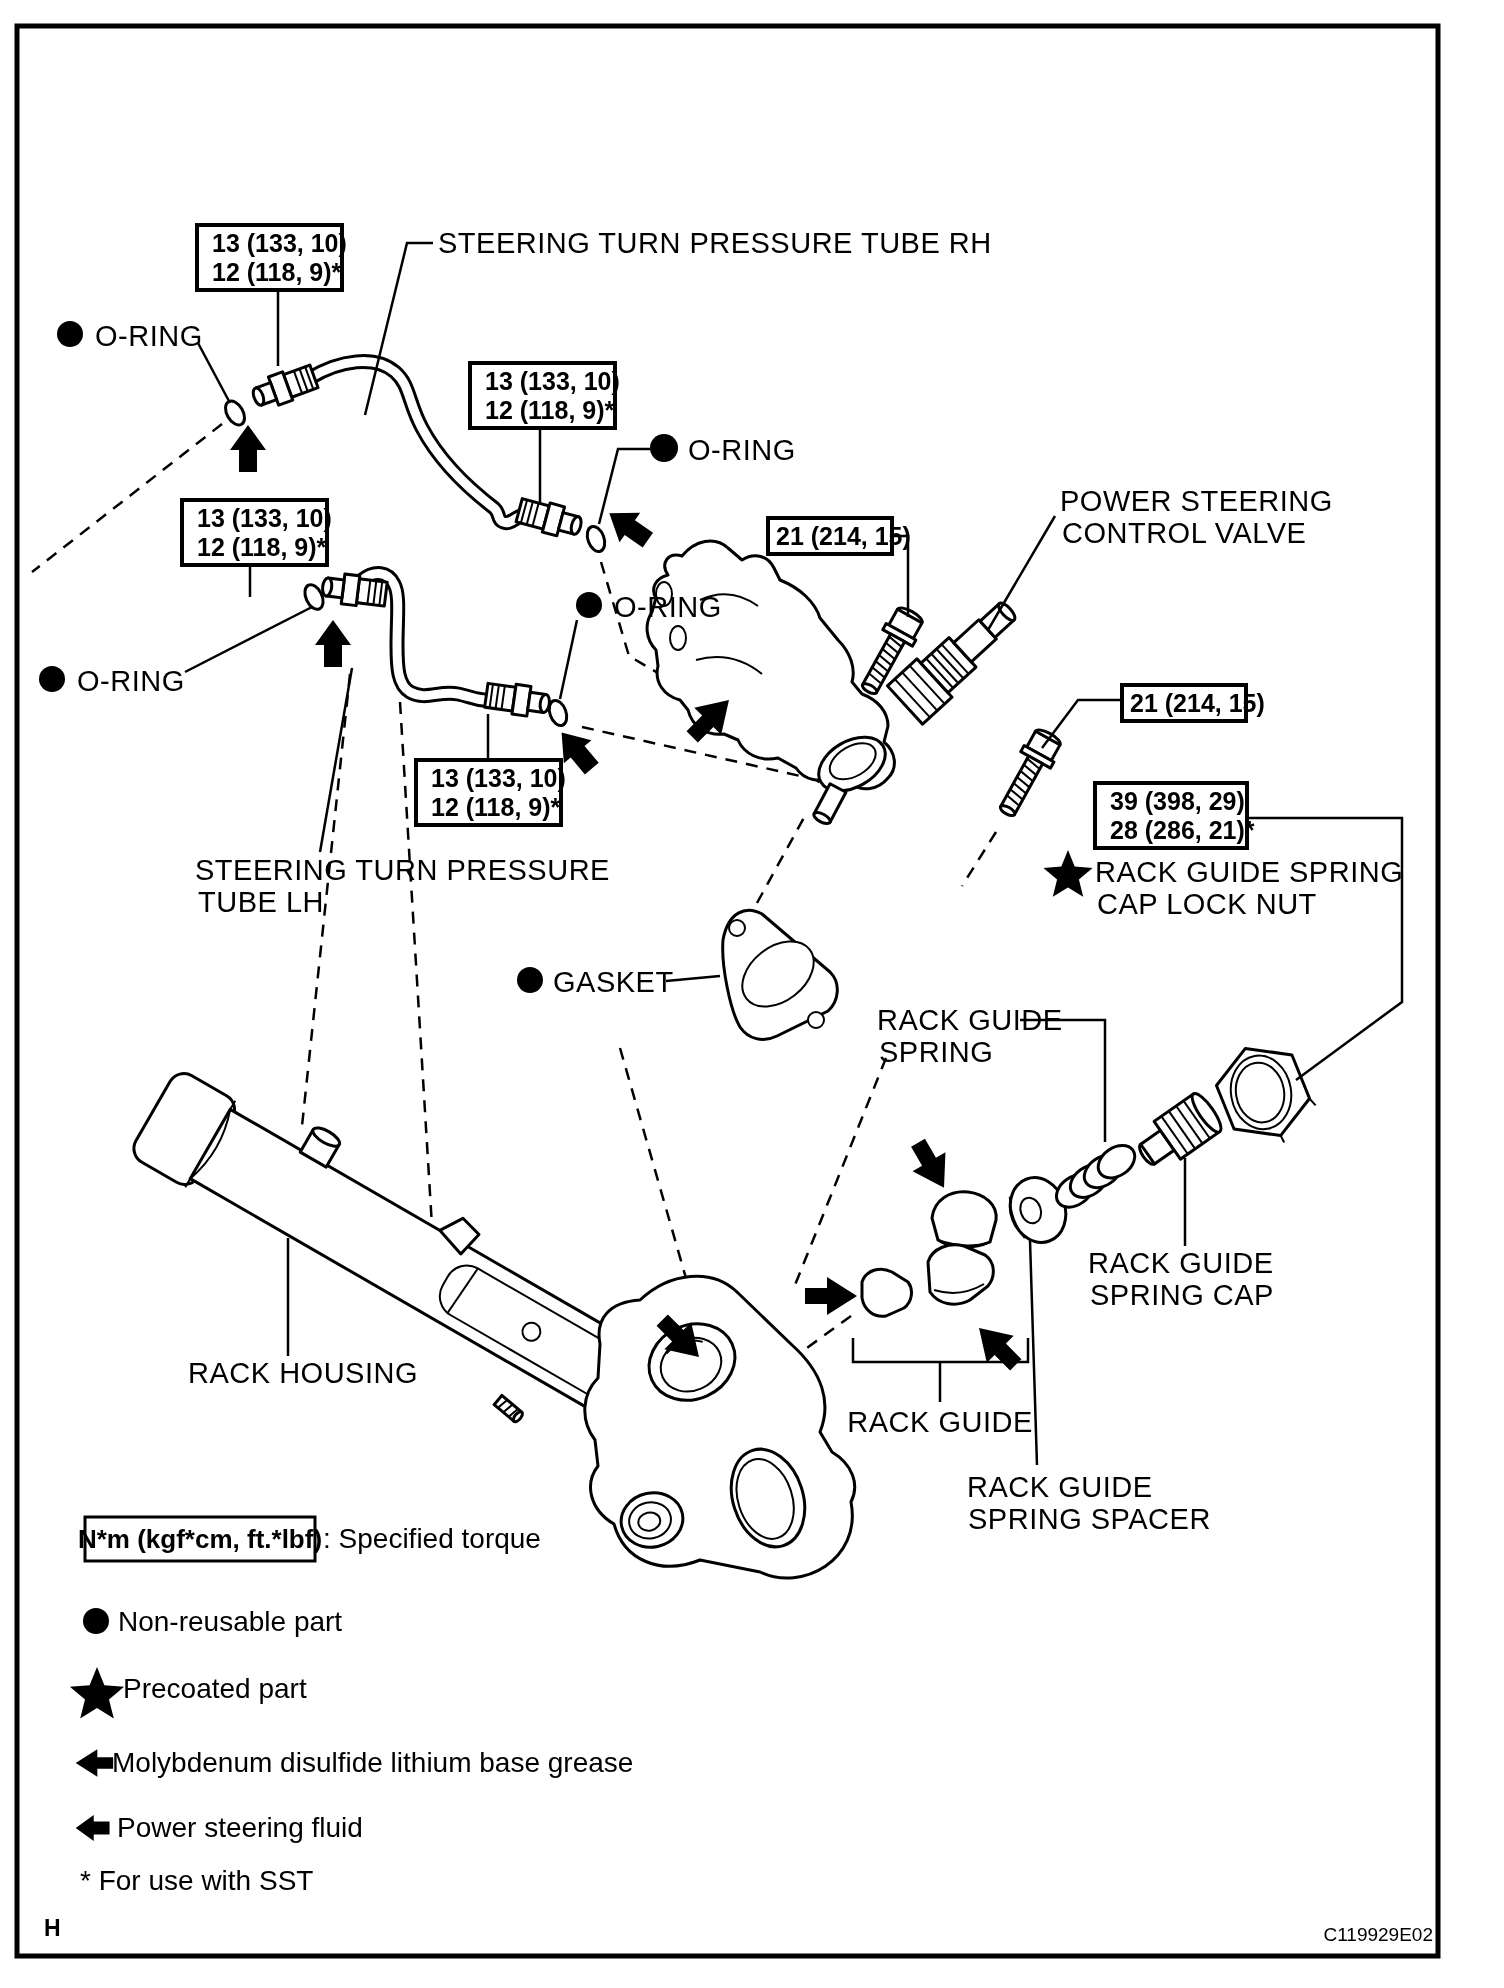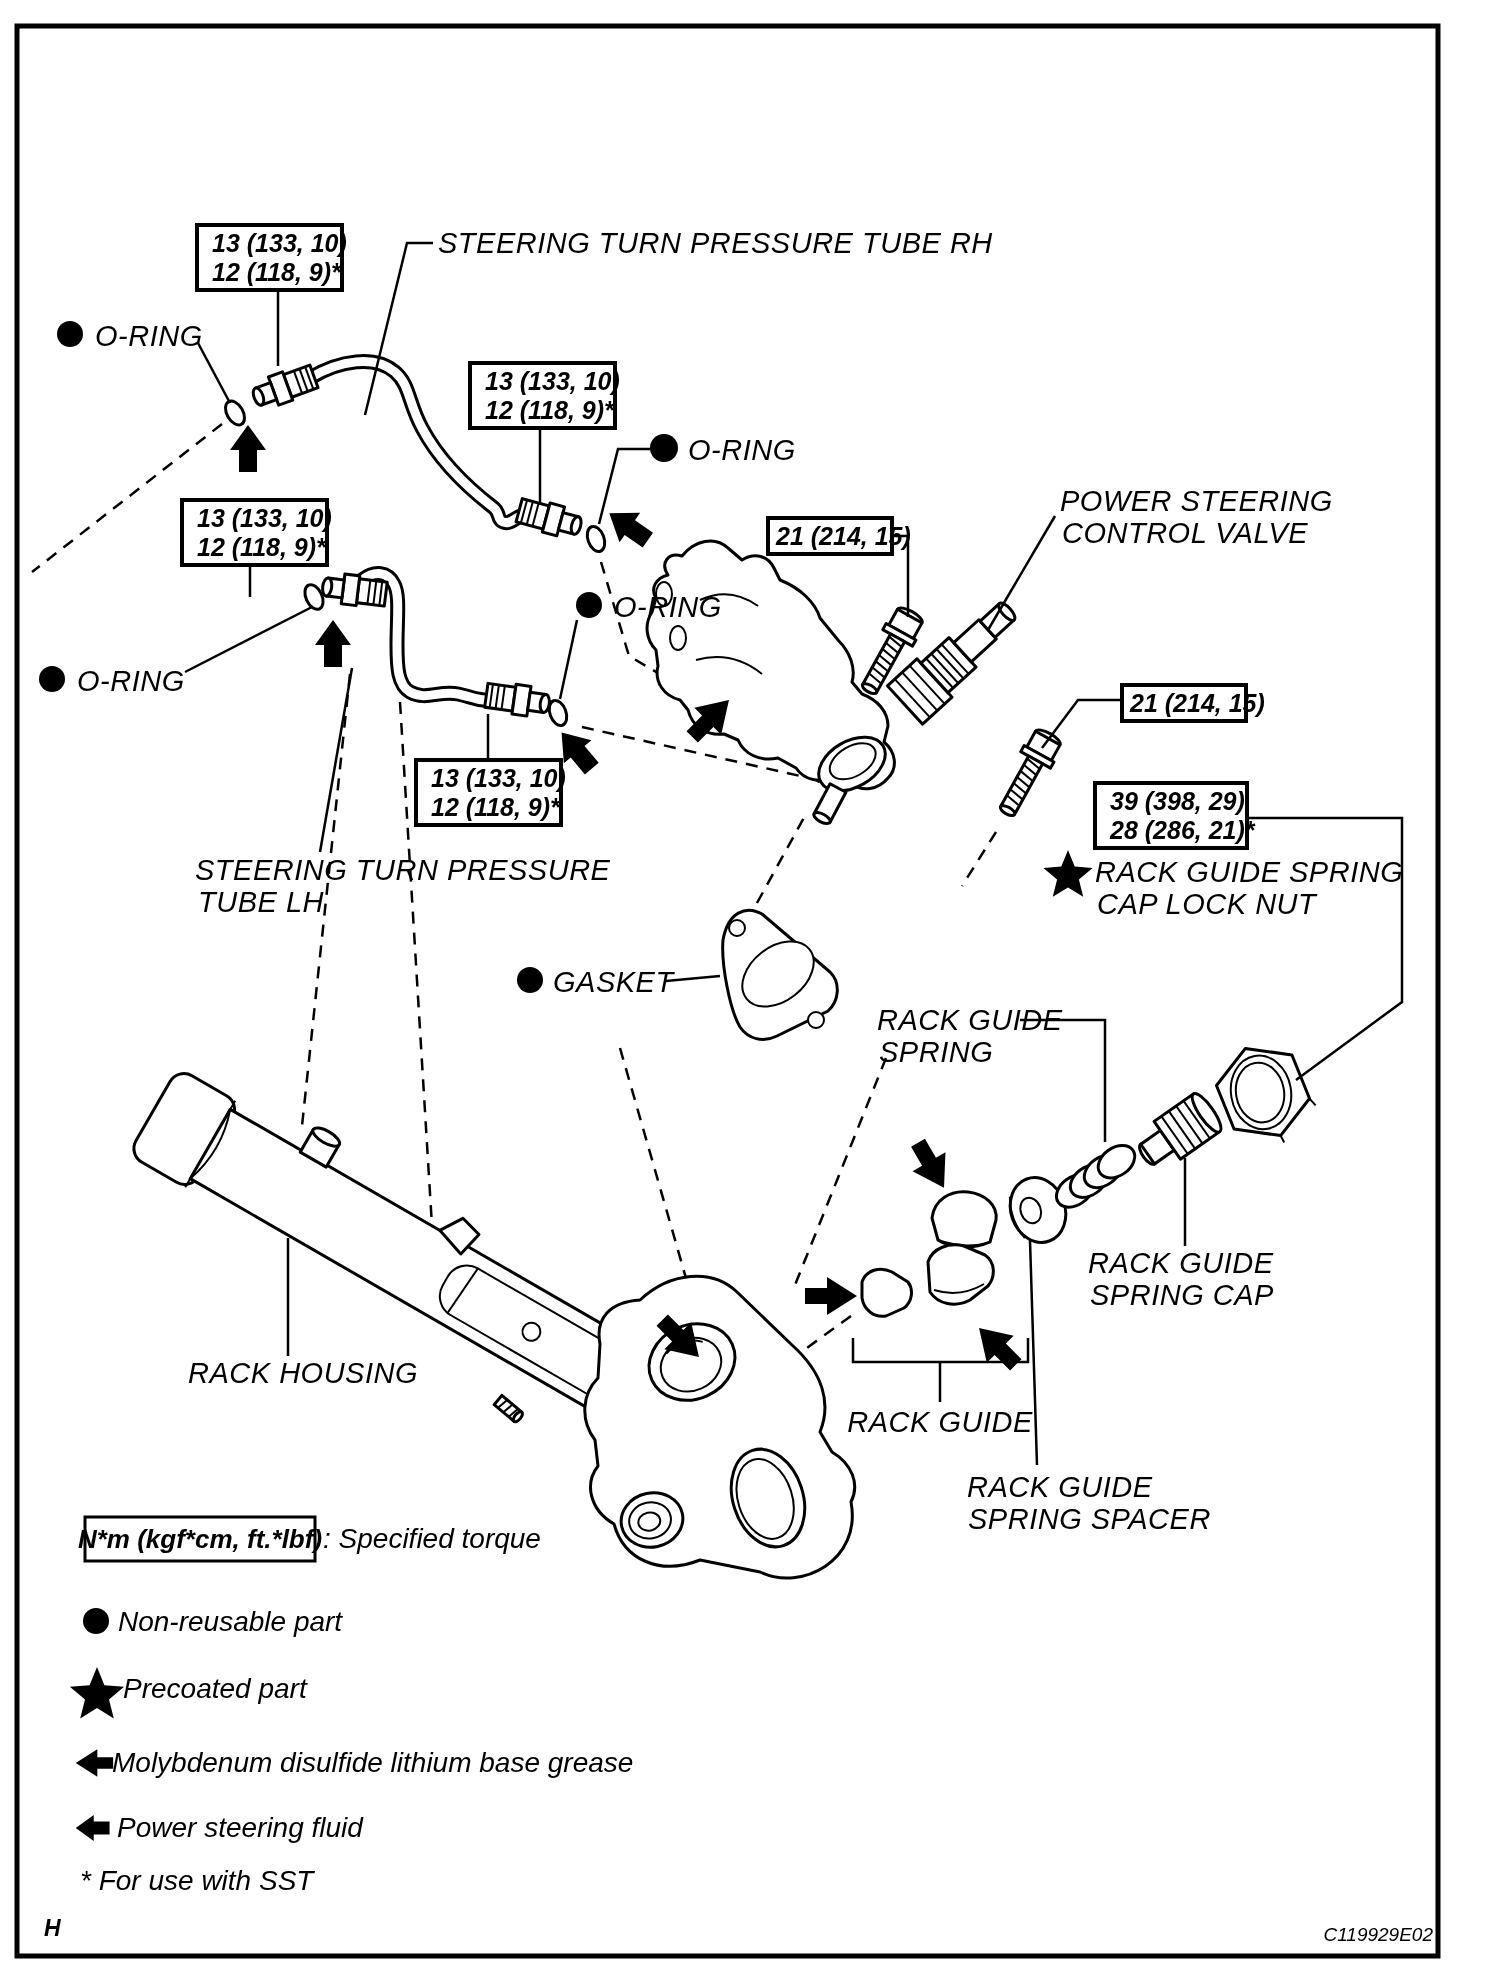--- a/index.html
+++ b/index.html
@@ -1,16 +1,16 @@
 <!DOCTYPE html>
 <html><head>
 <meta charset="utf-8">
 <style>
   html,body{margin:0;padding:0;background:#ffffff;}
-  .page{position:relative;width:1500px;height:1988px;background:#fff;font-family:"Liberation Sans",sans-serif;font-style:italic;}
+  .page{position:relative;width:1500px;height:1988px;background:#fff;font-family:"Liberation Sans",sans-serif;}
   svg{display:block;}
   text{fill:#000;font-family:"Liberation Sans",sans-serif;}
   .lbl{font-size:29px;letter-spacing:0.5px;}
   .tq{font-size:25px;font-weight:bold;}
   .leg{font-size:28px;}
   .legB{font-size:26px;font-weight:bold;}
   .tiny{font-size:19px;}
   .corner{font-size:23px;font-weight:bold;}
   .ln{stroke:#000;stroke-width:2.5;fill:none;}
   .lnD{stroke:#000;stroke-width:2.5;fill:none;stroke-dasharray:12 9;}

